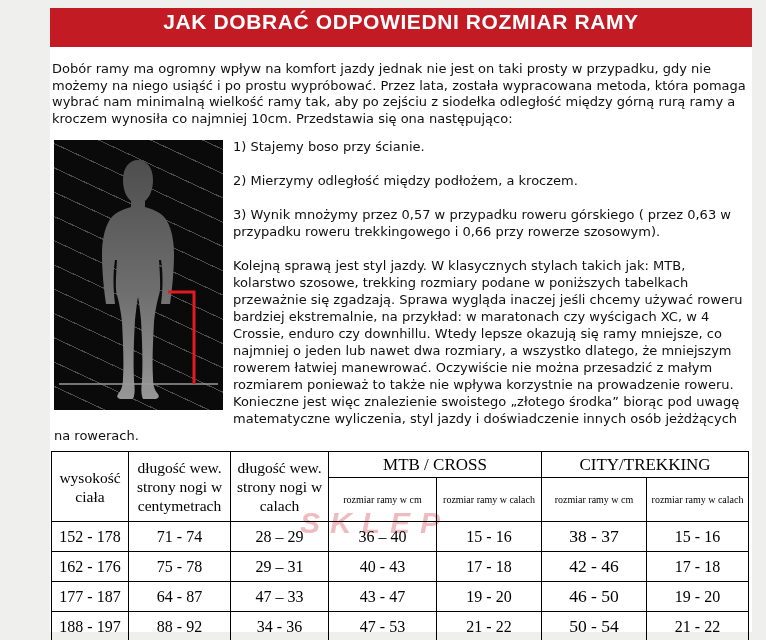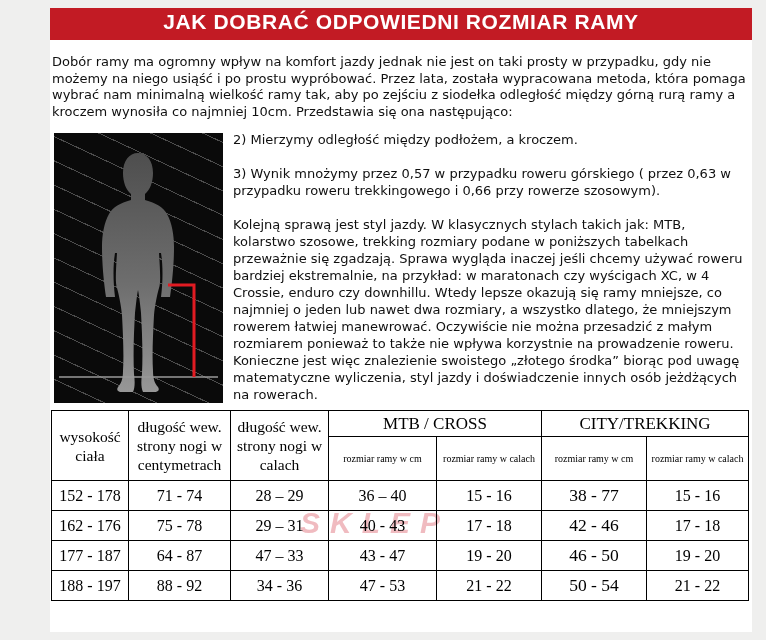--- a/index.html
+++ b/index.html
@@ -7,21 +7,21 @@
     width:766px;height:640px;position:relative;overflow:hidden;
     background:#efefee;
     font-family:"DejaVu Sans",sans-serif;
     -webkit-font-smoothing:antialiased;
   }
   .content{
     position:absolute;left:50px;top:8px;width:702px;height:624px;
     background:#ffffff;
   }
   .banner{
-    height:32px;background:#c21b24;color:#ffffff;text-align:center;
+    height:39px;background:#c21b24;color:#ffffff;text-align:center;
     font-family:"Liberation Sans",sans-serif;font-weight:bold;
     font-size:21px;line-height:27px;letter-spacing:.6px;
   }
   .intro{
     margin:14px 2px 0 2px;text-align:left;color:#101010;
     font-size:13px;line-height:16.5px;
   }
   .main{
     margin-top:11px;padding:0 6px 0 4px;color:#101010;
     font-size:13px;line-height:17px;
@@ -79,20 +79,21 @@
             <stop offset="0.55" stop-color="#6e6e6e"></stop>
             <stop offset="1" stop-color="#979797"></stop>
           </linearGradient>
         </defs>
         <path fill="url(#pg)" d="M84 20 C75 20 69 28 69 40 C69 49 72 57 77 61 L77 67 C66 70 59 74 55 81 C50 90 48 102 48 114 C48 132 50 150 52 164 L61 164 C59 148 59 132 61 120 L63 120 C62 136 61 150 63 155 C65 162 67 172 68 182 C69 202 70 222 69 238 C69 246 67 251 64 254 C62 257 64 259 68 259 L79 259 C81 255 81 248 80 241 C79 220 80 198 81 180 C82 170 83 162 84 157 C85 162 86 170 87 180 C88 198 89 220 88 241 C87 248 87 255 89 259 L100 259 C104 259 106 257 104 254 C101 251 99 246 99 238 C98 222 99 202 100 182 C101 172 103 162 105 155 C107 150 106 136 105 120 L107 120 C109 132 109 148 107 164 L116 164 C118 150 120 132 120 114 C120 102 118 90 113 81 C109 74 102 70 91 67 L91 61 C96 57 99 49 99 40 C99 28 93 20 84 20 Z"></path>
         <line x1="5" y1="244" x2="164" y2="244" stroke="#9a9a9a" stroke-width="1.5"></line>
         <path d="M114 152 L140 152 L140 244" stroke="#e11b22" stroke-width="3" fill="none"></path>
       </svg>
     </div>
 
+    <p>1) Stajemy boso przy ścianie.</p>
     <p>2) Mierzymy odległość między podłożem, a kroczem.</p>
     <p>3) Wynik mnożymy przez 0,57 w przypadku roweru górskiego ( przez 0,63 w przypadku roweru trekkingowego i 0,66 przy rowerze szosowym).</p>
     <p class="tight">Kolejną sprawą jest styl jazdy. W klasycznych stylach takich jak: MTB, kolarstwo szosowe, trekking rozmiary podane w poniższych tabelkach przeważnie się zgadzają. Sprawa wygląda inaczej jeśli chcemy używać roweru bardziej ekstremalnie, na przykład: w maratonach czy wyścigach XC, w 4 Crossie, enduro czy downhillu. Wtedy lepsze okazują się ramy mniejsze, co najmniej o jeden lub nawet dwa rozmiary, a wszystko dlatego, że mniejszym rowerem łatwiej manewrować. Oczywiście nie można przesadzić z małym rozmiarem ponieważ to także nie wpływa korzystnie na prowadzenie roweru.</p>
     <p class="tight">Konieczne jest więc znalezienie swoistego „złotego środka” biorąc pod uwagę matematyczne wyliczenia, styl jazdy i doświadczenie innych osób jeżdżących na rowerach.</p>
 
   </div>
 
   <div class="watermark">
     <div class="wm1">SKLEP</div>
   </div>
@@ -122,21 +123,21 @@
         <th>rozmiar ramy w calach</th>
       </tr>
     </thead>
     <tbody>
       <tr>
         <td>152 - 178</td>
         <td>71 - 74</td>
         <td>28 – 29</td>
         <td>36 – 40</td>
         <td>15 - 16</td>
-        <td class="big">38 - 77</td>
+        <td class="big">38 - 37</td>
         <td>15 - 16</td>
       </tr>
       <tr>
         <td>162 - 176</td>
         <td>75 - 78</td>
         <td>29 – 31</td>
         <td>40 - 43</td>
         <td>17 - 18</td>
         <td class="big">42 - 46</td>
         <td>17 - 18</td>

